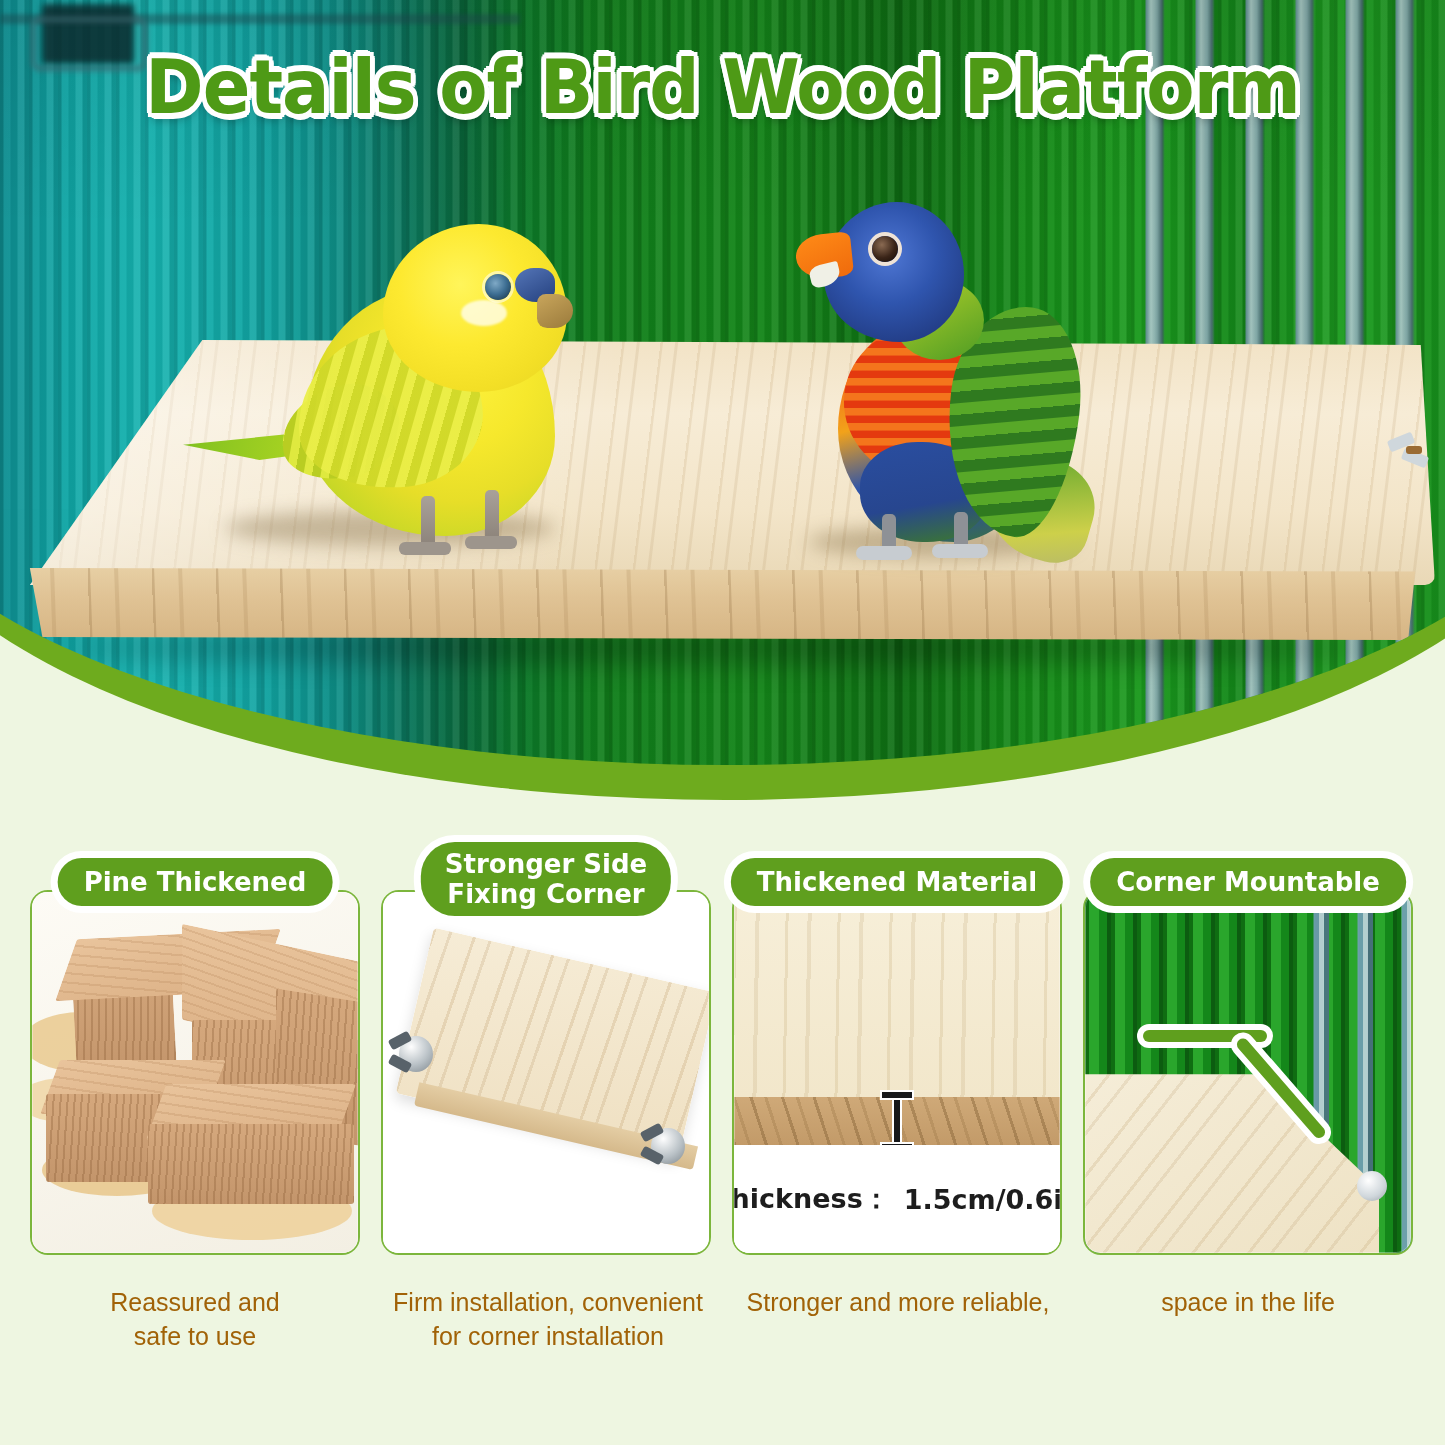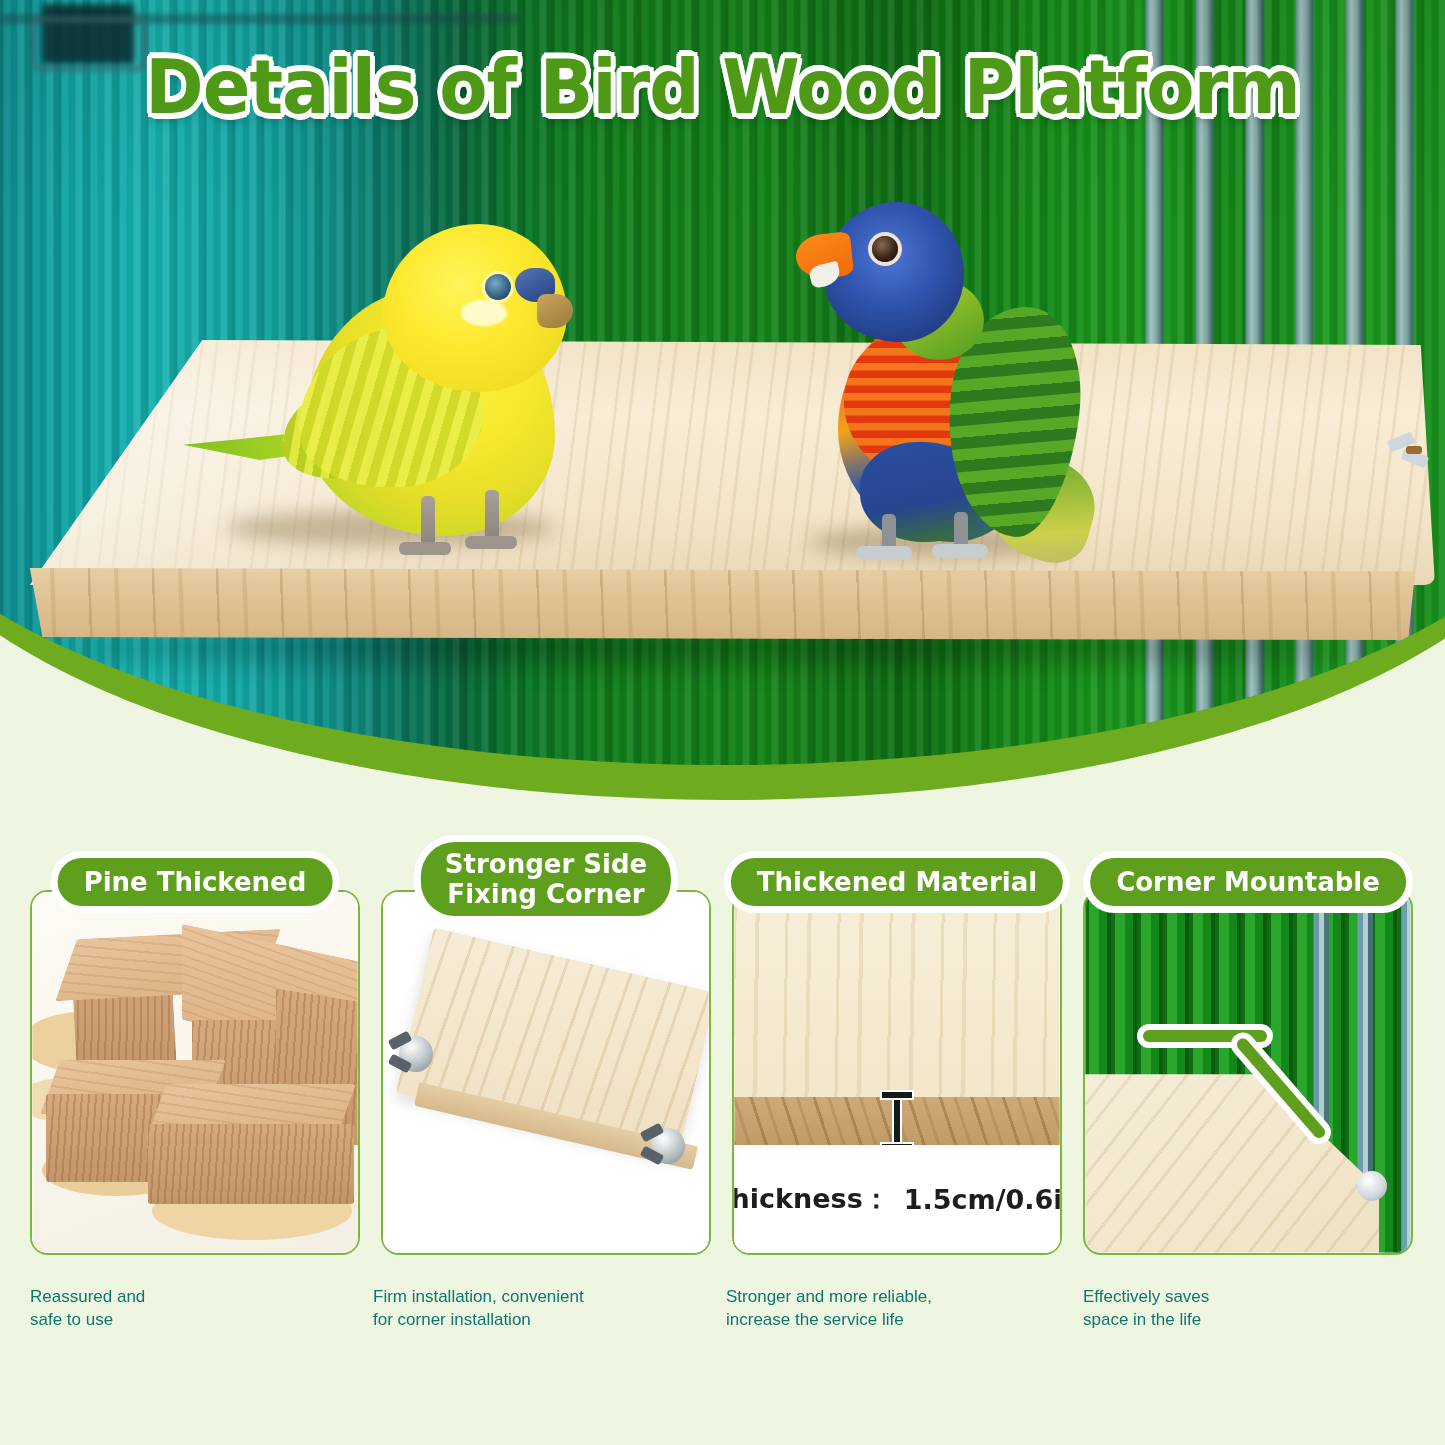--- a/index.html
+++ b/index.html
@@ -188,22 +188,22 @@
     border:2.5px solid #7cb63c; border-radius:18px; background:#fff; overflow:visible; }
   .card .media { position:absolute; inset:0; border-radius:15px; overflow:hidden; }
   .badge {
     position:absolute; top:-34px; left:50%; transform:translateX(-50%);
     background:#5f9f1e; color:#fff; font-weight:bold; font-size:26px;
     padding:9px 26px; border-radius:34px; white-space:nowrap; text-align:center;
     line-height:1.16; box-shadow:0 0 0 7px #fff; z-index:5;
     font-family:"DejaVu Sans", sans-serif;
   }
   .badge.two { top:-50px; padding:7px 24px; }
-  .caption { position:absolute; top:418px; width:330px; 
-    font-size:17px; line-height:1.34; color:#0f766e; }
+  .caption { position:absolute; top:418px; width:330px; text-align:center;
+    font-size:25px; line-height:1.34; color:#a16207; }
 
   .c1 { left:30px; }  .cap1 { left:30px; }
   .c2 { left:381px; } .cap2 { left:373px; width:350px; }
   .c3 { left:732px; } .cap3 { left:726px; width:344px; }
   .c4 { left:1083px;} .cap4 { left:1083px; }
 
   
   .m1 { background:linear-gradient(160deg,#fdfbf5,#f3efe3); }
   .shav { position:absolute; background:#e9c98e; border-radius:50%; opacity:.85; }
   .blk { position:absolute; border-radius:3px;
@@ -411,35 +411,33 @@
         </div>
         <div class="thick-band">
           <span>Thickness：</span>
           <span>1.5cm/0.6in</span>
         </div>
       </div>
       <div class="badge">Thickened Material</div>
     </div>
     <div class="caption cap3">
       <div>Stronger and more reliable,</div>
-      <div>increase the service life</div>
     </div>
 
     <div class="card c4">
       <div class="media m4">
         <div class="bars"></div>
         <div class="wires"></div>
         <div class="plank"></div>
         <div class="screw4"></div>
         <div class="angle">
           <i class="h"></i>
             <i class="d"></i>
         </div>
       </div>
       <div class="badge">Corner Mountable</div>
     </div>
     <div class="caption cap4">
-      <div>Effectively saves</div>
       <div>space in the life</div>
     </div>
 
   </div>
 </div>
 
 </body></html>

